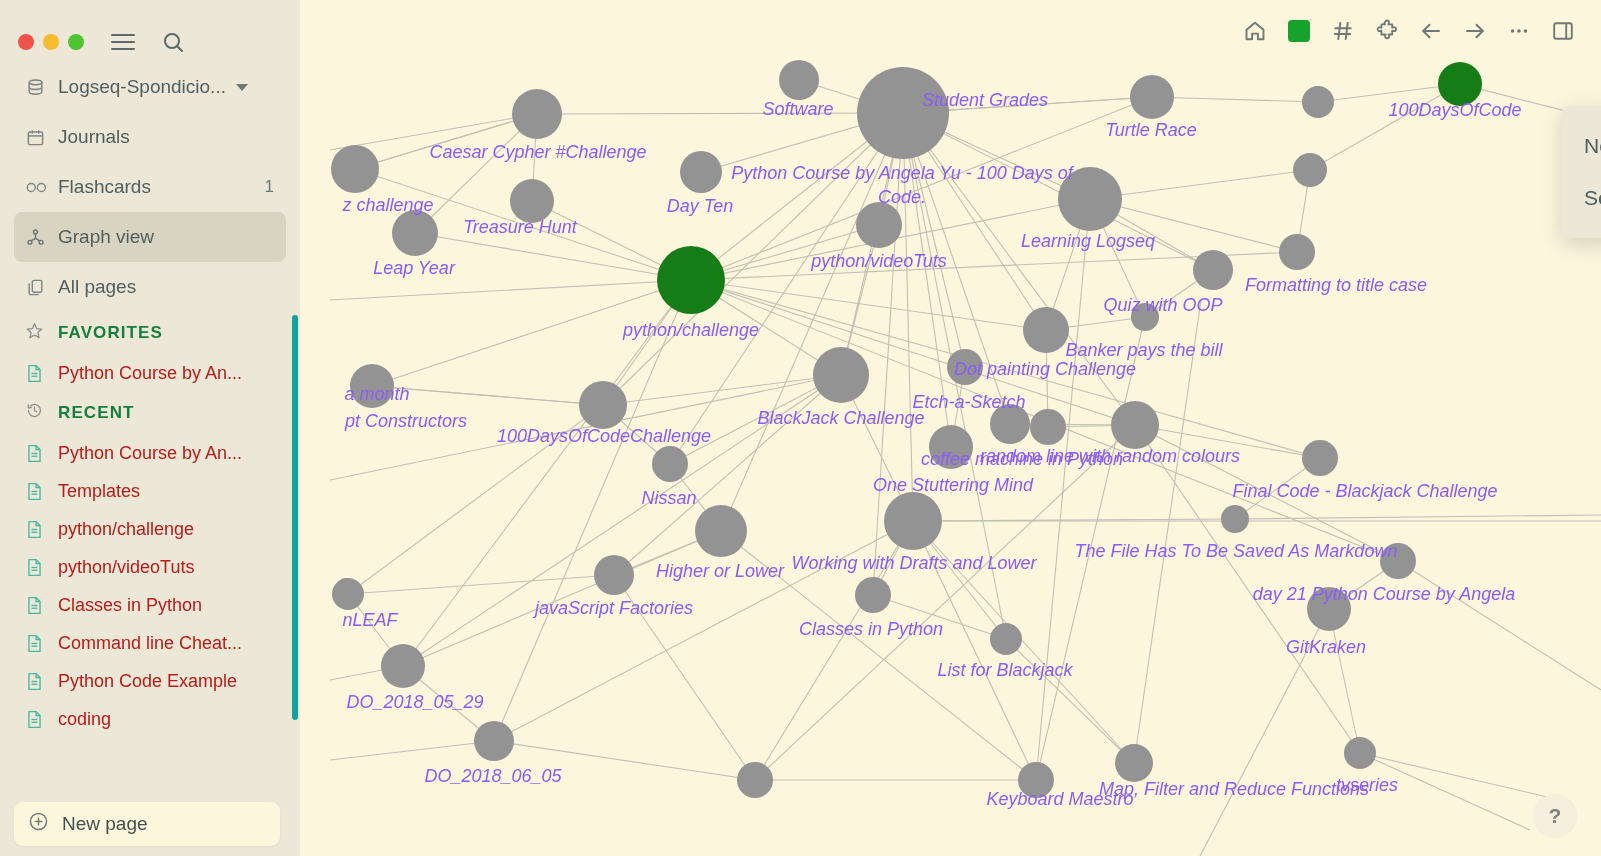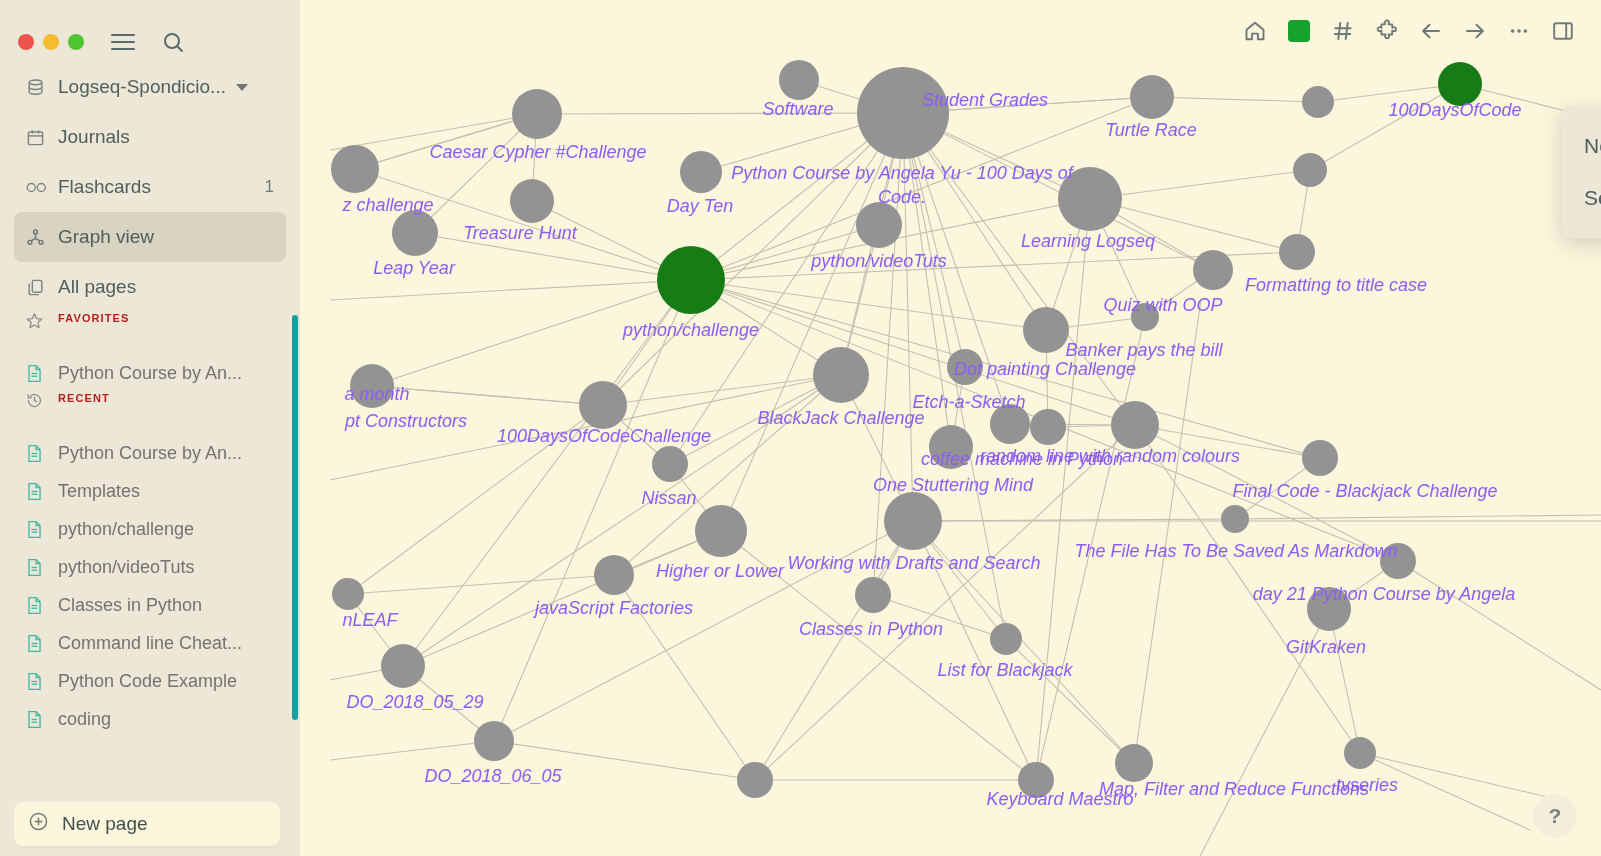--- a/index.html
+++ b/index.html
@@ -46,32 +46,32 @@
     font-size: 19px;
     cursor: pointer;
   }
   .nav-row.active { background: #d9d3c2; }
   .nav-row .ico { width: 26px; flex: 0 0 26px; display: inline-flex; align-items: center; justify-content: flex-start; color: #7b8484; }
   .nav-row .txt { margin-left: 6px; white-space: nowrap; overflow: hidden; text-overflow: ellipsis; }
   .nav-row .count { margin-left: auto; font-size: 17px; color: #6d7878; }
   .caret-down { margin-left: 10px; width: 0; height: 0; border-left: 6px solid transparent; border-right: 6px solid transparent; border-top: 7px solid #6d7878; }
 
   .section-head {
-    display: flex; align-items: flex-start;
+    display: flex; align-items: center;
     height: 42px; margin: 0 14px; padding: 0 12px;
-    font-size: 11px; letter-spacing: 1.1px;
-    color: #b91c1c; font-weight: 600;
+    font-size: 17px; letter-spacing: 1.1px;
+    color: #15803d; font-weight: 600;
   }
   .section-head .ico { width: 26px; flex: 0 0 26px; color: #8b8f8a; }
   .section-head .txt { margin-left: 6px; }
 
   .page-row {
     display: flex; align-items: center;
     height: 38px; margin: 0 14px; padding: 0 12px;
-    color: #737373; font-size: 18px; cursor: pointer;
+    color: #b91c1c; font-size: 18px; cursor: pointer;
   }
   .page-row .ico { width: 26px; flex: 0 0 26px; color: #45b8a3; display: inline-flex; }
   .page-row .txt { margin-left: 6px; white-space: nowrap; overflow: hidden; text-overflow: ellipsis; }
 
   #new-page {
     position: absolute; left: 14px; bottom: 10px;
     width: 266px; height: 44px;
     background: #fcf6dd; border-radius: 9px;
     display: flex; align-items: center; padding: 0 14px;
     color: #43514f; font-size: 19px; cursor: pointer;
@@ -512,21 +512,21 @@
           <circle cx="1310" cy="170" r="17" fill="#939393"></circle>
           <circle cx="1145" cy="317" r="14" fill="#939393"></circle>
           <circle cx="1048" cy="427" r="18" fill="#939393"></circle>
           <circle cx="346" cy="588" r="10" fill="#939393"></circle>
         </g>
     </svg>
 
     <div id="labels-layer">
         <div class="glabel" style="left: 238px; top: 152px;">Caesar Cypher #Challenge</div>
         <div class="glabel" style="left: 88px; top: 205px;">z challenge</div>
-        <div class="glabel" style="left: 220px; top: 233px;">Treasure Hunt</div>
+        <div class="glabel" style="left: 220px; top: 227px;">Treasure Hunt</div>
         <div class="glabel" style="left: 114px; top: 268px;">Leap Year</div>
         <div class="glabel" style="left: 400px; top: 206px;">Day Ten</div>
         <div class="glabel" style="left: 498px; top: 109px;">Software</div>
         <div class="glabel" style="left: 685px; top: 100px;">Student Grades</div>
         <div class="glabel" style="left: 602px; top: 173px;">Python Course by Angela Yu -  100 Days of</div>
         <div class="glabel" style="left: 602px; top: 197px;">Code.</div>
         <div class="glabel" style="left: 851px; top: 130px;">Turtle Race</div>
         <div class="glabel" style="left: 579px; top: 261px;">python/videoTuts</div>
         <div class="glabel" style="left: 788px; top: 241px;">Learning Logseq</div>
         <div class="glabel" style="left: 391px; top: 330px;">python/challenge</div>
@@ -541,21 +541,21 @@
         <div class="glabel" style="left: 745px; top: 369px;">Dot painting Challenge</div>
         <div class="glabel" style="left: 844px; top: 350px;">Banker pays the bill</div>
         <div class="glabel" style="left: 669px; top: 402px;">Etch-a-Sketch</div>
         <div class="glabel" style="left: 722px; top: 459px;">coffee machine in Python</div>
         <div class="glabel" style="left: 810px; top: 456px; text-align: center;">random line with random colours</div>
         <div class="glabel" style="left: 1020px; top: 491px; margin-left: 45px;">Final Code - Blackjack Challenge</div>
         <div class="glabel" style="left: 653px; top: 485px;">One Stuttering Mind</div>
         <div class="glabel" style="left: 936px; top: 551px;">The File Has To Be Saved As Markdown</div>
         <div class="glabel" style="left: 420px; top: 571px;">Higher or Lower</div>
         <div class="glabel" style="left: 314px; top: 608px;">javaScript Factories</div>
-        <div class="glabel" style="left: 614px; top: 563px;">Working with Drafts and Search</div>
+        <div class="glabel" style="left: 614px; top: 563px;">Working with Drafts and Lower</div>
         <div class="glabel" style="left: 571px; top: 629px;">Classes in Python</div>
         <div class="glabel" style="left: 705px; top: 670px;">List for Blackjack</div>
         <div class="glabel" style="left: 1084px; top: 594px;">day 21 Python Course by Angela</div>
         <div class="glabel" style="left: 1026px; top: 647px;">GitKraken</div>
         <div class="glabel" style="left: 70px; top: 620px;">nLEAF</div>
         <div class="glabel" style="left: 115px; top: 702px;">DO_2018_05_29</div>
         <div class="glabel" style="left: 193px; top: 776px;">DO_2018_06_05</div>
         <div class="glabel" style="left: 760px; top: 799px;">Keyboard Maestro</div>
         <div class="glabel" style="left: 934px; top: 789px;">Map, Filter and Reduce Functions</div>
         <div class="glabel" style="left: 1067px; top: 785px;">tvseries</div>

